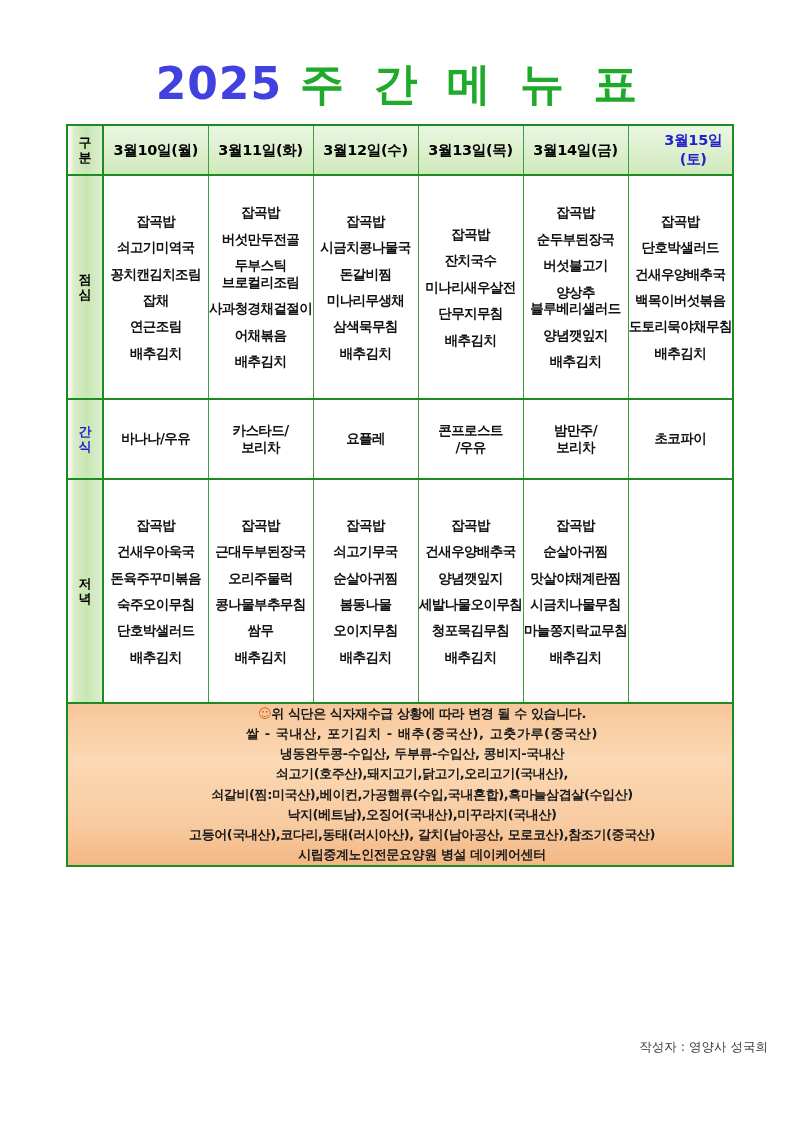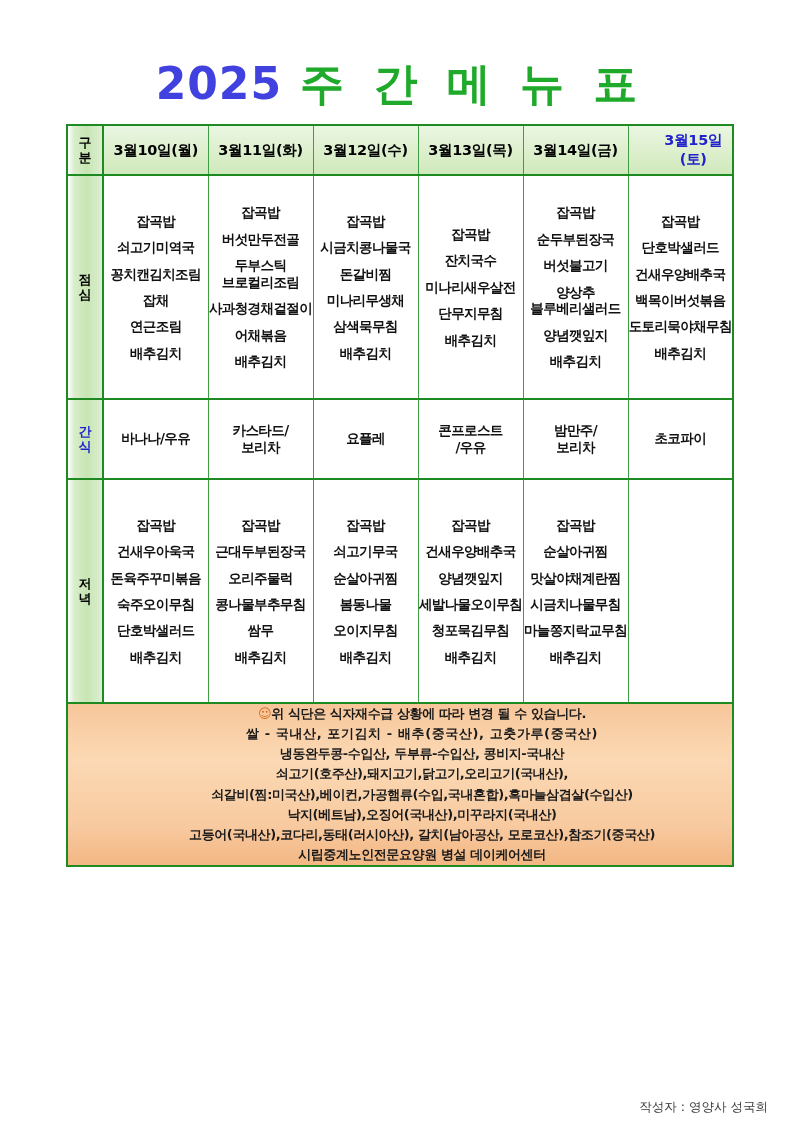--- a/index.html
+++ b/index.html
@@ -129,21 +129,21 @@
     border-top:2px solid #1e8a22 !important;
   }
   td.notice .ln{display:block;white-space:nowrap;padding-left:44px;}
   td.notice .smile{color:#d2691e;font-weight:bold;}
   td.notice .ln.sp{letter-spacing:0.6px;text-align:center;}
 
   
   .credit{
     position:absolute;
     right:32px;
-    top:1099px;
+    top:1039px;
     font-size:12.5px;
     color:#3a3a3a;
     letter-spacing:0px;
     white-space:nowrap;
   }
 </style>
 </head>
 <body>
 
 <div class="page">

